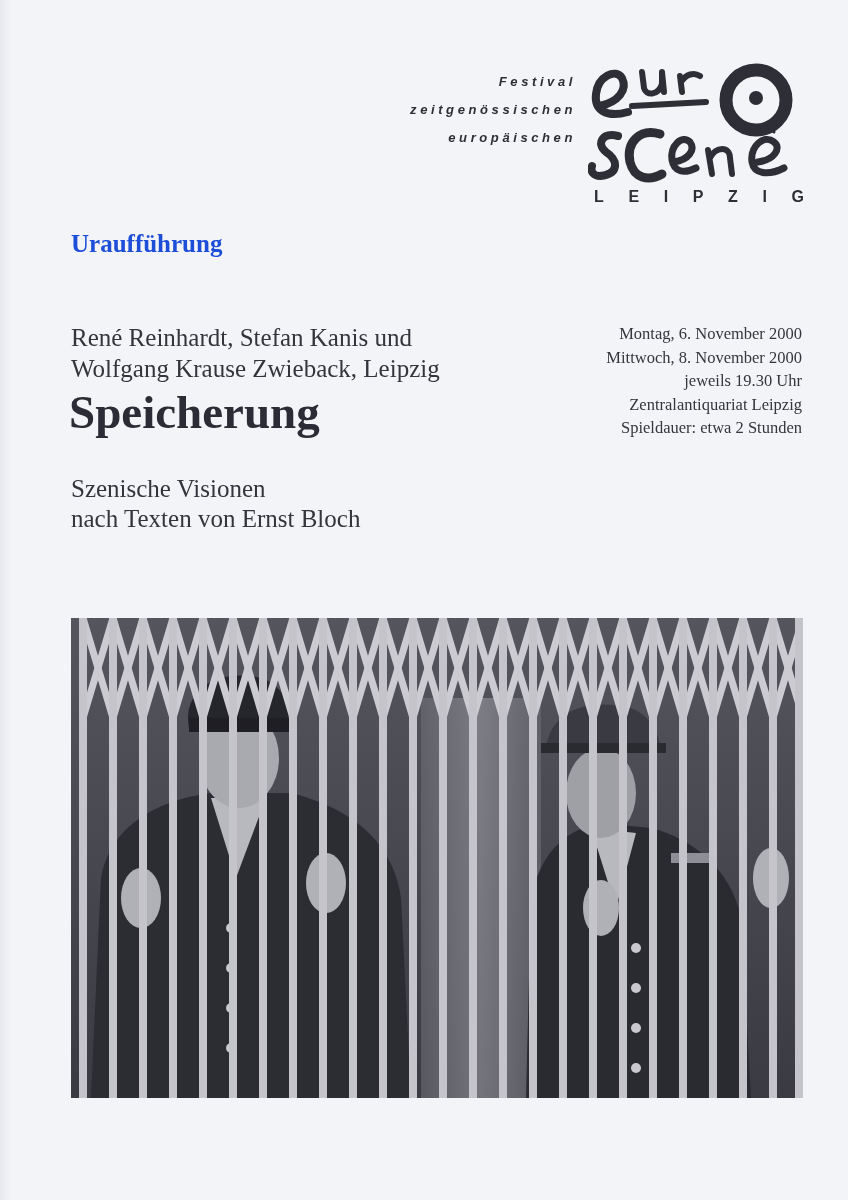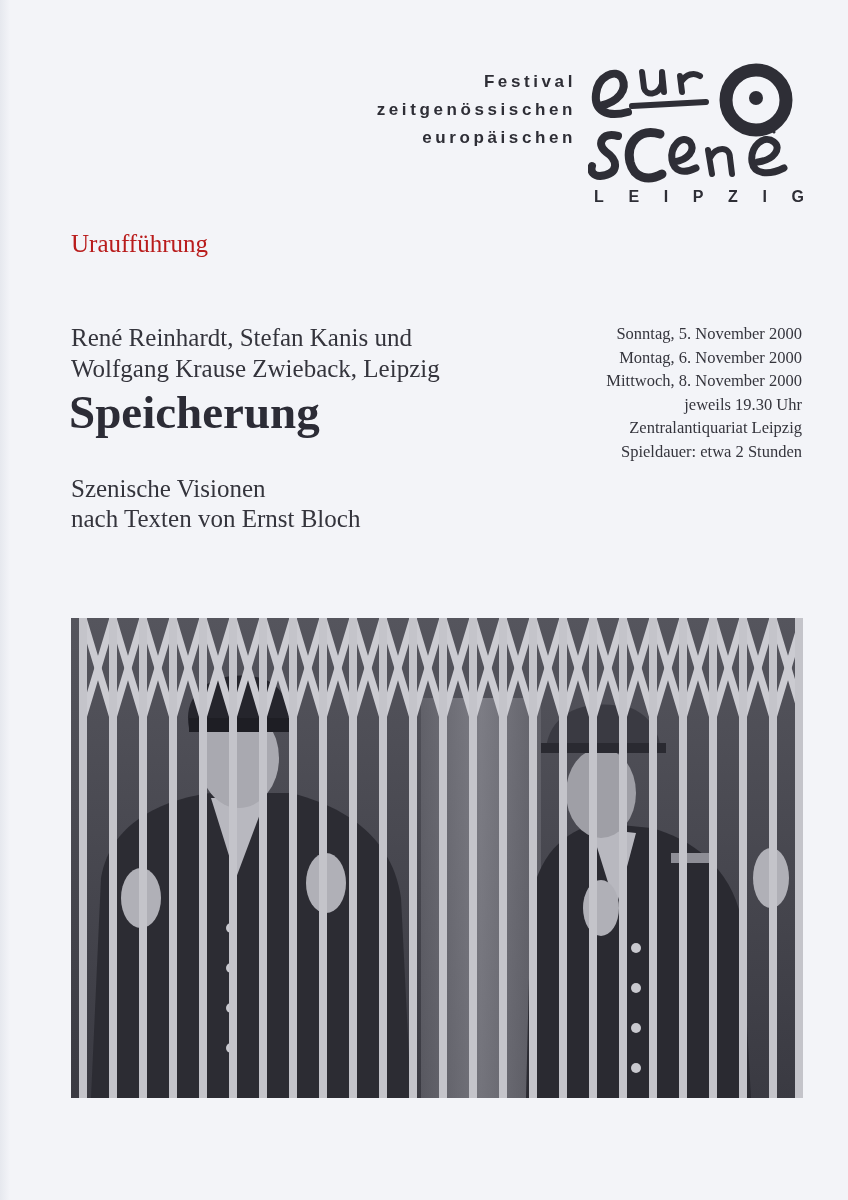--- a/index.html
+++ b/index.html
@@ -14,34 +14,35 @@
     background: linear-gradient(to right, #e6e8ee, #f3f4f8);
   }
   .ghost-text {
     position: absolute; color: #e3e5ec; font-size: 14px; line-height: 23px;
     font-family: "Liberation Serif", serif; white-space: nowrap; overflow: hidden;
   }
   
   .festival-lines {
     position: absolute; right: 272px; top: 68px; text-align: right;
     font-family: "Liberation Sans", "DejaVu Sans", sans-serif;
-    font-weight: bold; font-size: 17px; letter-spacing: 3.6px; line-height: 28px;
+    font-weight: bold; font-size: 13px; letter-spacing: 3.6px; line-height: 28px;
     color: #2e2e36;
+    font-style: italic;
   }
   .logo { position: absolute; left: 588px; top: 62px; width: 220px; height: 160px; }
   .leipzig {
     position: absolute; left: 594px; top: 188px; width: 210px;
     display: flex; justify-content: space-between;
     font-family: "Liberation Sans", sans-serif; font-weight: bold; font-size: 16px;
     color: #2e2e36;
   }
   
   .headline {
     position: absolute; left: 71px; top: 228px;
-    font-weight: normal; font-size: 25px; line-height: 31px; color: #b91c1c;
+    font-weight: bold; font-size: 25px; line-height: 31px; color: #1d4ed8;
   }
   .authors {
     position: absolute; left: 71px; top: 322px;
     font-size: 25px; line-height: 31px; color: #34343c;
   }
   .title {
     position: absolute; left: 69px; top: 386px;
     font-weight: bold; font-size: 47px; line-height: 52px; color: #2c2c36;
   }
   .subtitle {
@@ -125,21 +126,20 @@
 </div>
 
 <div class="title">Speicherung</div>
 
 <div class="subtitle">
   <div>Szenische Visionen</div>
   <div>nach Texten von Ernst Bloch</div>
 </div>
 
 <div class="dates">
-  <div>Sonntag, 5. November 2000</div>
   <div>Montag, 6. November 2000</div>
   <div>Mittwoch, 8. November 2000</div>
   <div>jeweils 19.30 Uhr</div>
   <div>Zentralantiquariat Leipzig</div>
   <div>Spieldauer: etwa 2 Stunden</div>
 </div>
 
 <div class="photo">
   <svg width="732" height="480" viewBox="0 0 732 480">
     <defs>

